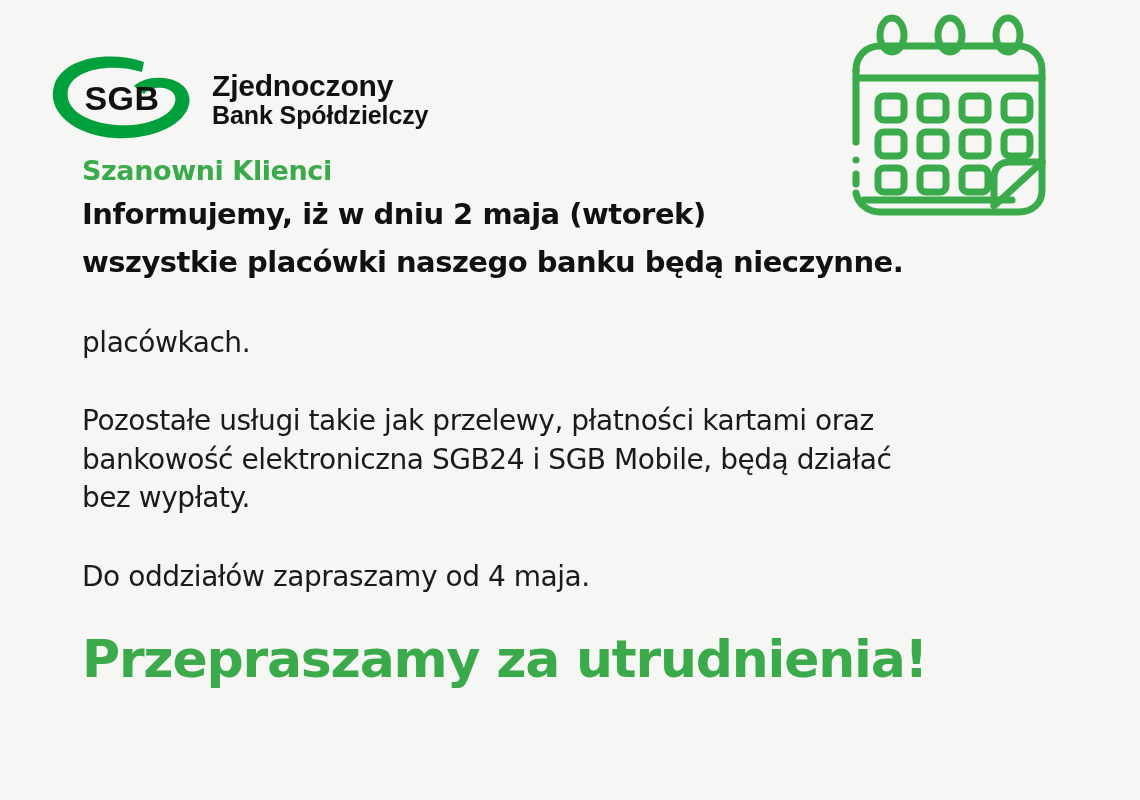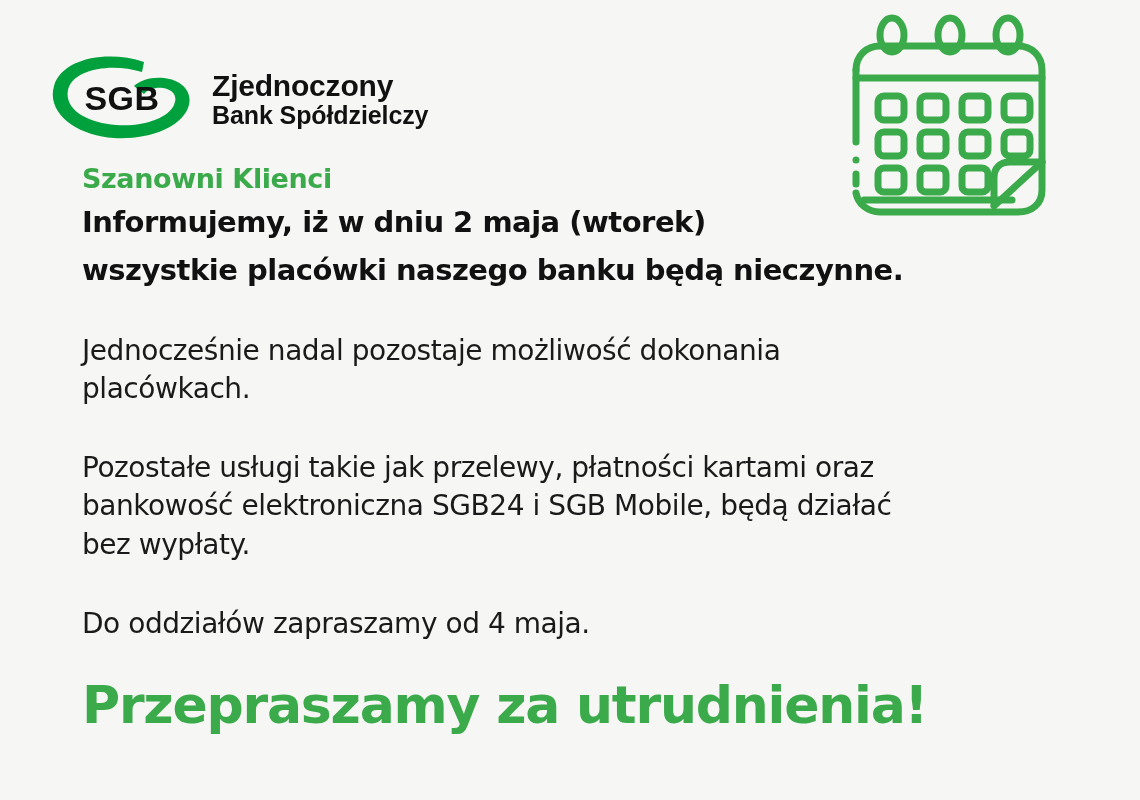--- a/index.html
+++ b/index.html
@@ -75,21 +75,21 @@
     right:32px;
     top:8px;
     width:268px;
     height:212px;
   }
 
   
   .content {
     position:absolute;
     left:82px;
-    top:164px;
+    top:156px;
     width:980px;
   }
 
   .salutation {
     font-family:"DejaVu Sans", sans-serif;
     font-weight:bold;
     font-size:27px;
     line-height:1.12;
     color:#3aaa4a;
     letter-spacing:-0.4px;
@@ -203,21 +203,20 @@
     <div class="salutation">Szanowni Klienci</div>
 
     <div class="headline">
       <span>Informujemy, iż w dniu 2 maja (wtorek)</span>
       <span>wszystkie placówki naszego banku będą nieczynne.</span>
     </div>
 
     <div class="gap-1"></div>
 
     <div class="para">
-      <span>Jednocześnie nadal pozostaje możliwość dokonania</span>
       <span>placówkach.</span>
     </div>
 
     <div class="gap-2"></div>
 
     <div class="para">
       <span>Pozostałe usługi takie jak przelewy, płatności kartami oraz</span>
       <span>bankowość elektroniczna SGB24 i SGB Mobile, będą działać</span>
       <span>bez wypłaty.</span>
     </div>

